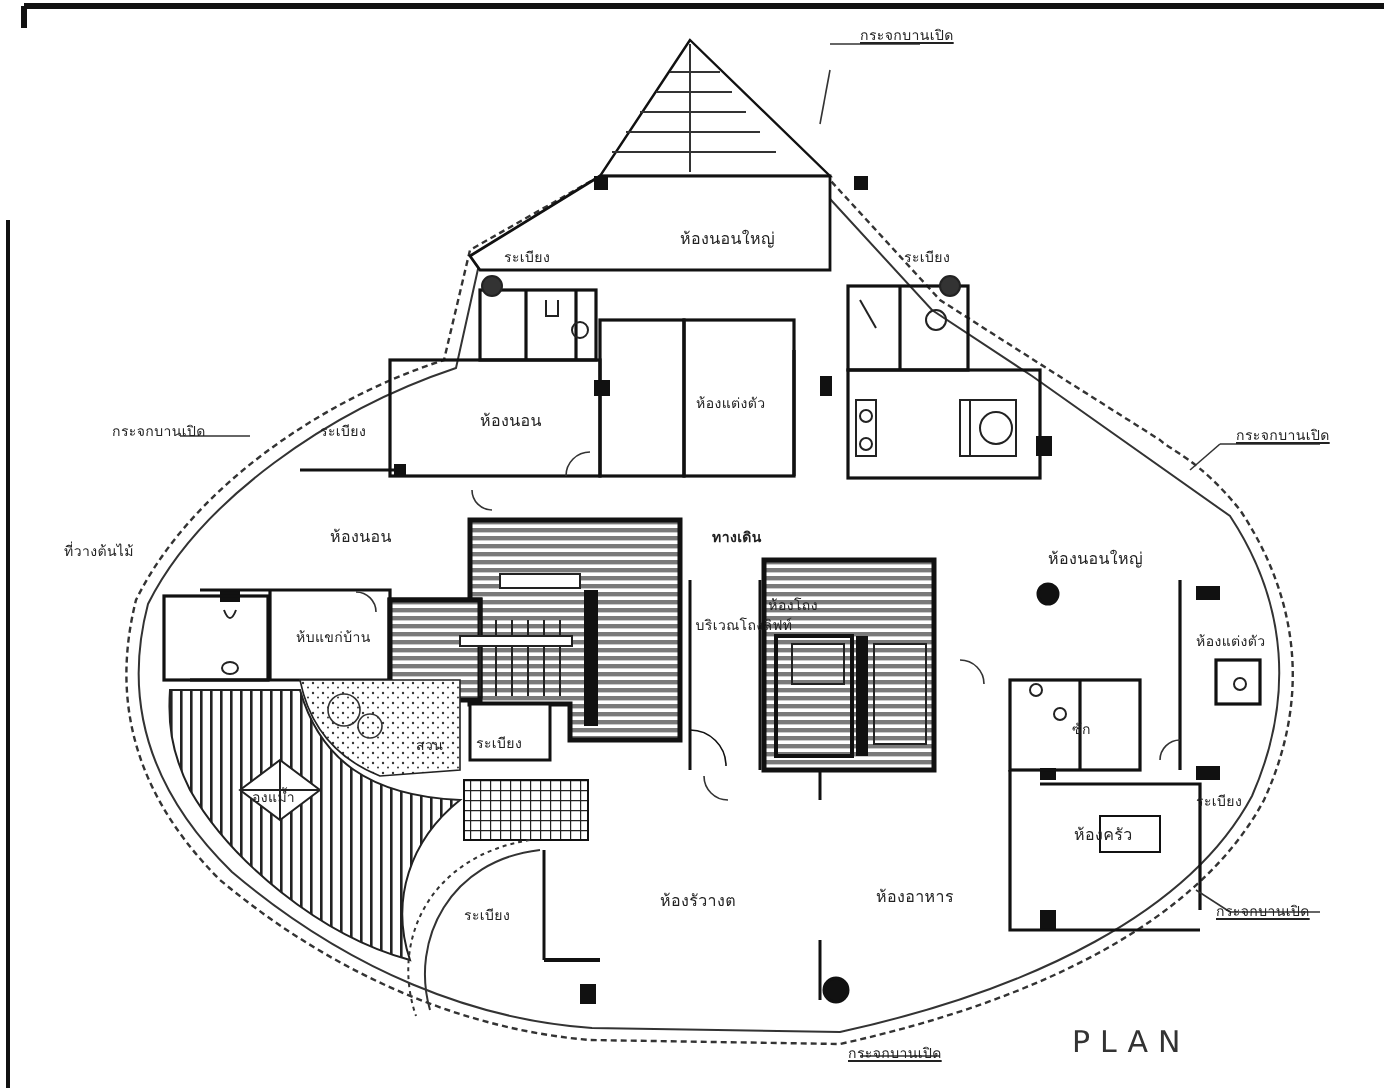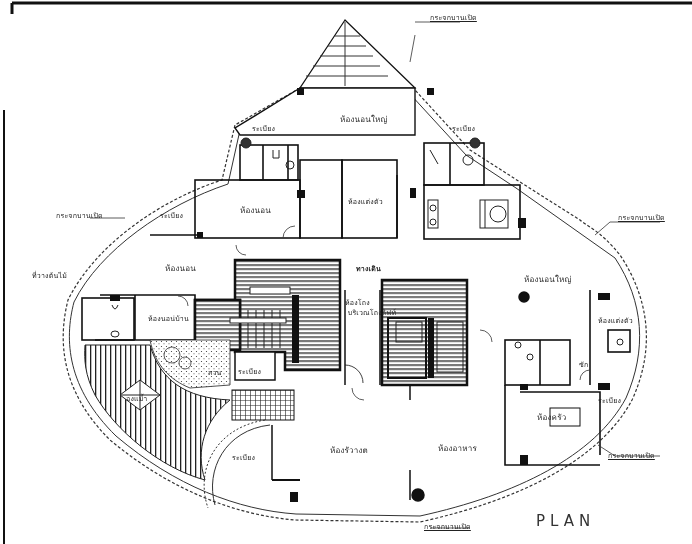--- a/index.html
+++ b/index.html
@@ -205,33 +205,33 @@
   </g>
 </svg>
 
 <div class="lbl" style="left:340px;top:116px;">ห้องนอนใหญ่</div>
 <div class="lbl sm" style="left:252px;top:126px;">ระเบียง</div>
 <div class="lbl sm" style="left:452px;top:126px;">ระเบียง</div>
 <div class="lbl" style="left:240px;top:207px;">ห้องนอน</div>
 <div class="lbl sm" style="left:348px;top:199px;">ห้องแต่งตัว</div>
 <div class="lbl sm" style="left:160px;top:213px;">ระเบียง</div>
 <div class="lbl" style="left:165px;top:265px;">ห้องนอน</div>
-<div class="lbl sm" style="left:148px;top:316px;">ห้องนอน่บ้าน</div>
+<div class="lbl sm" style="left:148px;top:316px;">ห้บแขก่บ้าน</div>
 <div class="lbl sm" style="left:208px;top:370px;">สวน</div>
 <div class="lbl sm" style="left:126px;top:396px;">องแม้ำ</div>
 <div class="lbl sm" style="left:238px;top:369px;">ระเบียง</div>
 <div class="lbl sm" style="left:232px;top:455px;">ระเบียง</div>
 <div class="lbl" style="left:330px;top:447px;">ห้องรัวางต</div>
 <div class="lbl" style="left:438px;top:445px;">ห้องอาหาร</div>
-<div class="lbl sm" style="left:345px;top:300px;width:34px;white-space:normal;text-align:left;">ห้องโถง</div>
+<div class="lbl sm" style="left:345px;top:300px;width:34px;white-space:normal;text-align:right;padding-left:30px;">ห้องโถง</div>
 <div class="lbl sm" style="left:344px;top:310px;width:56px;white-space:normal;text-align:center;">บริเวณโถงลิฟท์</div>
 <div class="lbl" style="left:524px;top:276px;">ห้องนอนใหญ่</div>
 <div class="lbl sm" style="left:598px;top:318px;">ห้องแต่งตัว</div>
 <div class="lbl" style="left:537px;top:414px;">ห้องครัว</div>
-<div class="lbl sm" style="left:579px;top:362px;">ซัก</div>
+<div class="lbl sm" style="left:536px;top:362px;">ซัก</div>
 <div class="lbl sm" style="left:598px;top:398px;">ระเบียง</div>
 <div class="lbl sm" style="left:356px;top:266px;font-weight:bold;">ทางเดิน</div>
 
 <div class="lbl sm u" style="left:430px;top:15px;">กระจกบานเปิด</div>
 <div class="lbl sm" style="left:56px;top:213px;">กระจกบานเปิด</div>
 <div class="lbl sm u" style="left:618px;top:215px;">กระจกบานเปิด</div>
 <div class="lbl sm u" style="left:608px;top:453px;">กระจกบานเปิด</div>
 <div class="lbl sm u" style="left:424px;top:524px;">กระจกบานเปิด</div>
 <div class="lbl sm" style="left:32px;top:273px;">ที่วางต้นไม้</div>
 

